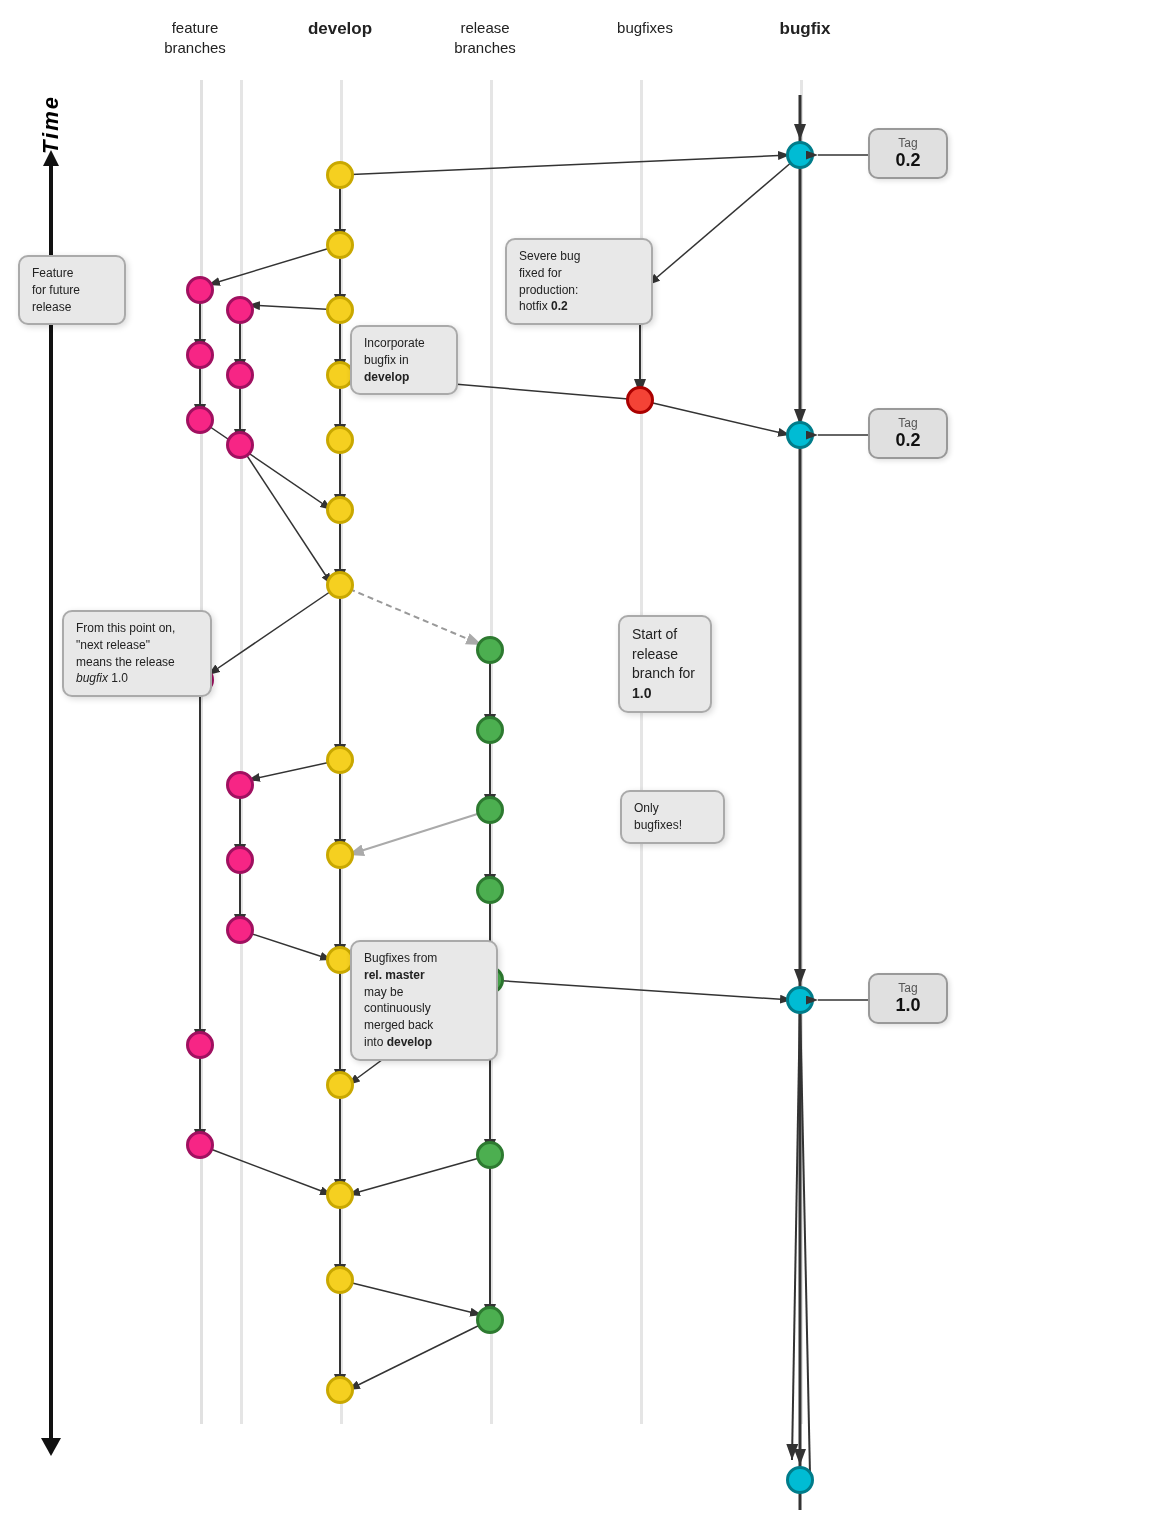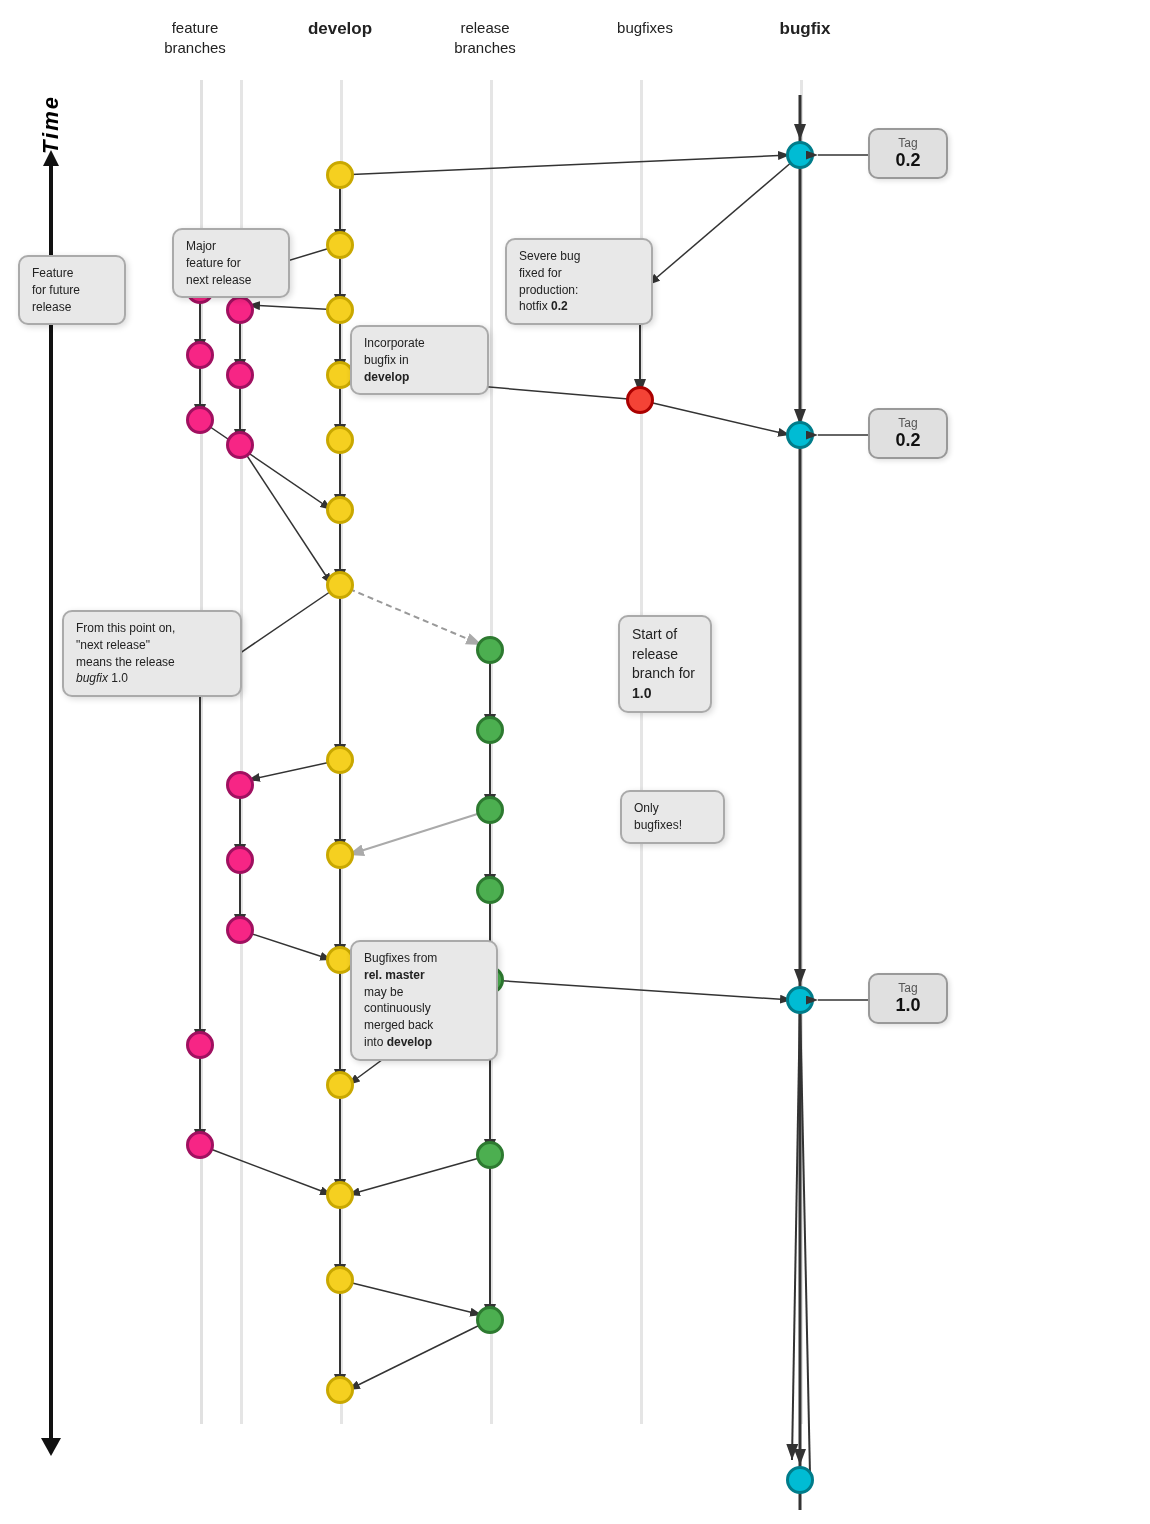--- a/index.html
+++ b/index.html
@@ -309,37 +309,34 @@
   <div class="node cyan" style="left:800px; top:435px;"></div>
   <div class="node cyan" style="left:800px; top:1000px;"></div>
   <div class="node cyan" style="left:800px; top:1480px;"></div>
 
   <div class="node red" style="left:640px; top:400px;"></div>
 
   <div class="callout" style="left:18px; top:255px; width:108px; font-size:12px;">
     Feature<br>for future<br>release
   </div>
 
-  <div class="callout" style="left:172px; top:228px; width:118px; font-size:12px;">
-    Major<br>feature for<br>next release
-  </div>
 
   <div class="callout" style="left:505px; top:238px; width:148px; font-size:12px;">
     Severe bug<br>fixed for<br>production:<br>hotfix <b>0.2</b>
   </div>
 
-  <div class="callout" style="left:350px; top:325px; width:139px; font-size:12px;">
+  <div class="callout" style="left:350px; top:325px; width:108px; font-size:12px;">
     Incorporate<br>bugfix in<br><b>develop</b>
   </div>
 
   <div class="callout" style="left:618px; top:615px; width:94px; font-size:14px;">
     Start of<br>release<br>branch for<br><b>1.0</b>
   </div>
 
-  <div class="callout" style="left:62px; top:610px; width:180px; font-size:12px;">
+  <div class="callout" style="left:62px; top:610px; width:150px; font-size:12px;">
     From this point on,<br>"next release"<br>means the release<br><i>bugfix</i> 1.0
   </div>
 
   <div class="callout" style="left:620px; top:790px; width:105px; font-size:12px;">
     Only<br>bugfixes!
   </div>
 
   <div class="callout" style="left:350px; top:940px; width:148px; font-size:12px;">
     Bugfixes from<br><b>rel. master</b><br>may be<br>continuously<br>merged back<br>into <b>develop</b>
   </div>

